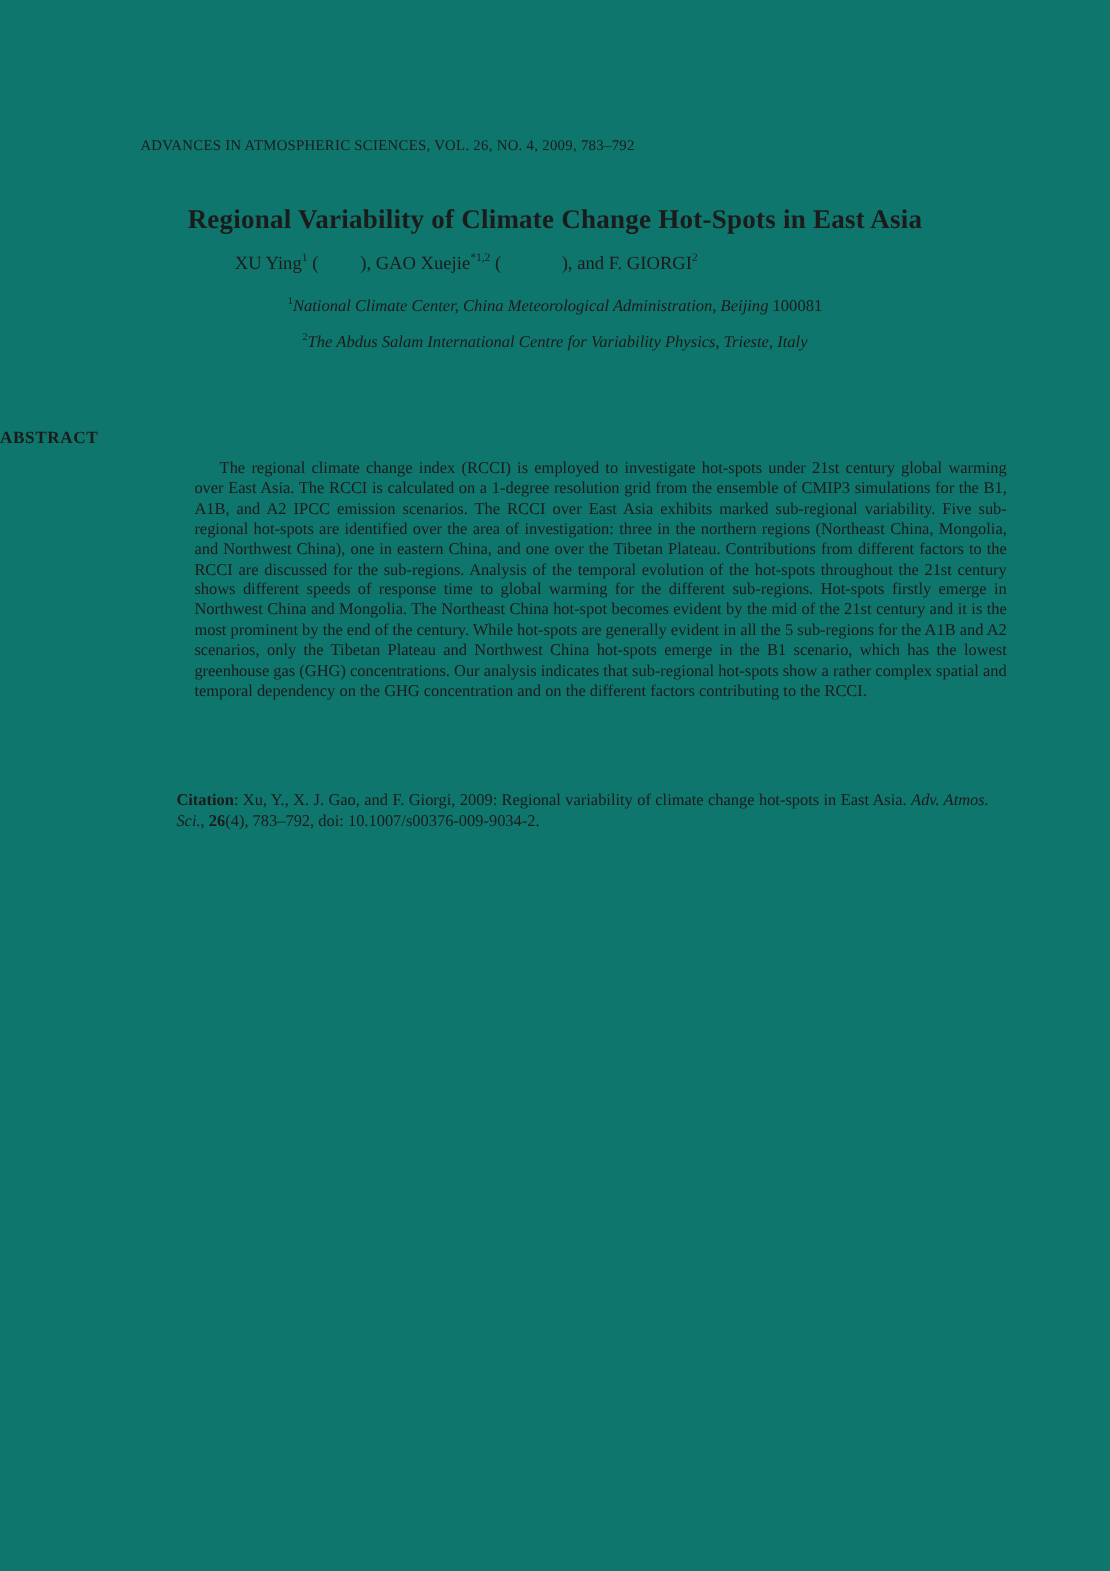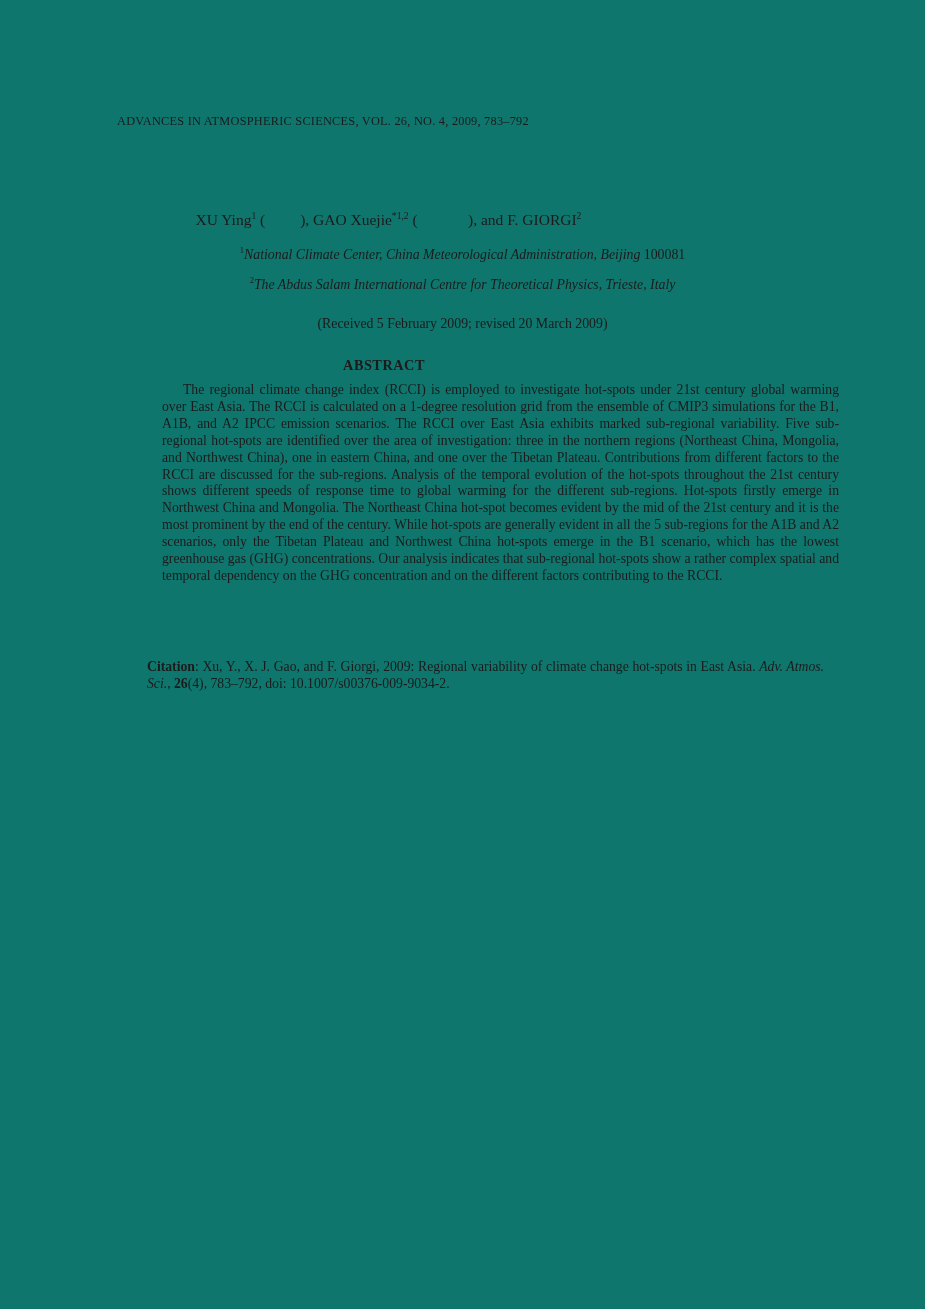--- a/index.html
+++ b/index.html
@@ -73,21 +73,20 @@
     width: 925px;
     top: 316px;
     text-align: center;
     font-size: 13.8px;
   }
   .abstract-heading {
     position: absolute;
     left: 0;
     width: 768px;
     top: 357px;
-    text-align: center;
     font-size: 14.3px;
     font-weight: 700;
     letter-spacing: 0.5px;
   }
   .abstract-body {
     position: absolute;
     left: 162px;
     width: 677px;
     top: 382px;
     font-size: 13.7px;
@@ -113,28 +112,28 @@
     text-align: justify;
   }
 </style>
 </head>
 <body>
 
 <div class="page">
 
   <div class="journal-header">ADVANCES IN ATMOSPHERIC SCIENCES, VOL. 26, NO. 4, 2009, 783–792</div>
 
+  <div class="paper-title">Regional Variability of Climate Change Hot-Spots in East Asia</div>
 
   <div class="author-line"><span><span>XU Ying</span><sup class="sup">1</sup><span> (&nbsp;&nbsp;&nbsp;&nbsp;&nbsp;&nbsp;&nbsp;&nbsp;&nbsp;)</span><span>, </span></span><span><span>GAO Xuejie</span><sup class="sup">*1,2</sup><span> (&nbsp;&nbsp;&nbsp;&nbsp;&nbsp;&nbsp;&nbsp;&nbsp;&nbsp;&nbsp;&nbsp;&nbsp;&nbsp;)</span><span>, and </span></span><span><span>F. GIORGI</span><sup class="sup">2</sup></span></div>
 
   <div class="affiliation affiliation-1"><sup class="sup">1</sup><span class="italic">National Climate Center, China Meteorological Administration, Beijing</span><span> 100081</span></div>
 
-  <div class="affiliation affiliation-2"><sup class="sup">2</sup><span class="italic">The Abdus Salam International Centre for Theoretical Physics, Trieste, Italy</span><span></span></div>
+  <div class="affiliation affiliation-2"><sup class="sup">2</sup><span class="italic">The Abdus Salam International Centre for Variability Physics, Trieste, Italy</span><span></span></div>
 
-  <div class="received-line">(Received 5 February 2009; revised 20 March 2009)</div>
 
   <div class="abstract-heading">ABSTRACT</div>
 
   <div class="abstract-body">The regional climate change index (RCCI) is employed to investigate hot-spots under 21st century global warming over East Asia. The RCCI is calculated on a 1-degree resolution grid from the ensemble of CMIP3 simulations for the B1, A1B, and A2 IPCC emission scenarios. The RCCI over East Asia exhibits marked sub-regional variability. Five sub-regional hot-spots are identified over the area of investigation: three in the northern regions (Northeast China, Mongolia, and Northwest China), one in eastern China, and one over the Tibetan Plateau. Contributions from different factors to the RCCI are discussed for the sub-regions. Analysis of the temporal evolution of the hot-spots throughout the 21st century shows different speeds of response time to global warming for the different sub-regions. Hot-spots firstly emerge in Northwest China and Mongolia. The Northeast China hot-spot becomes evident by the mid of the 21st century and it is the most prominent by the end of the century. While hot-spots are generally evident in all the 5 sub-regions for the A1B and A2 scenarios, only the Tibetan Plateau and Northwest China hot-spots emerge in the B1 scenario, which has the lowest greenhouse gas (GHG) concentrations. Our analysis indicates that sub-regional hot-spots show a rather complex spatial and temporal dependency on the GHG concentration and on the different factors contributing to the RCCI.</div>
 
 
   <div class="citation-block"><span class="bold">Citation</span><span>: </span><span>Xu, Y., X. J. Gao, and F. Giorgi, 2009: Regional variability of climate change hot-spots in East Asia. </span><span class="italic">Adv. Atmos. Sci.</span><span>, </span><span class="bold">26</span><span>(4), 783–792, doi: 10.1007/s00376-009-9034-2.</span></div>
 
 </div>
 

